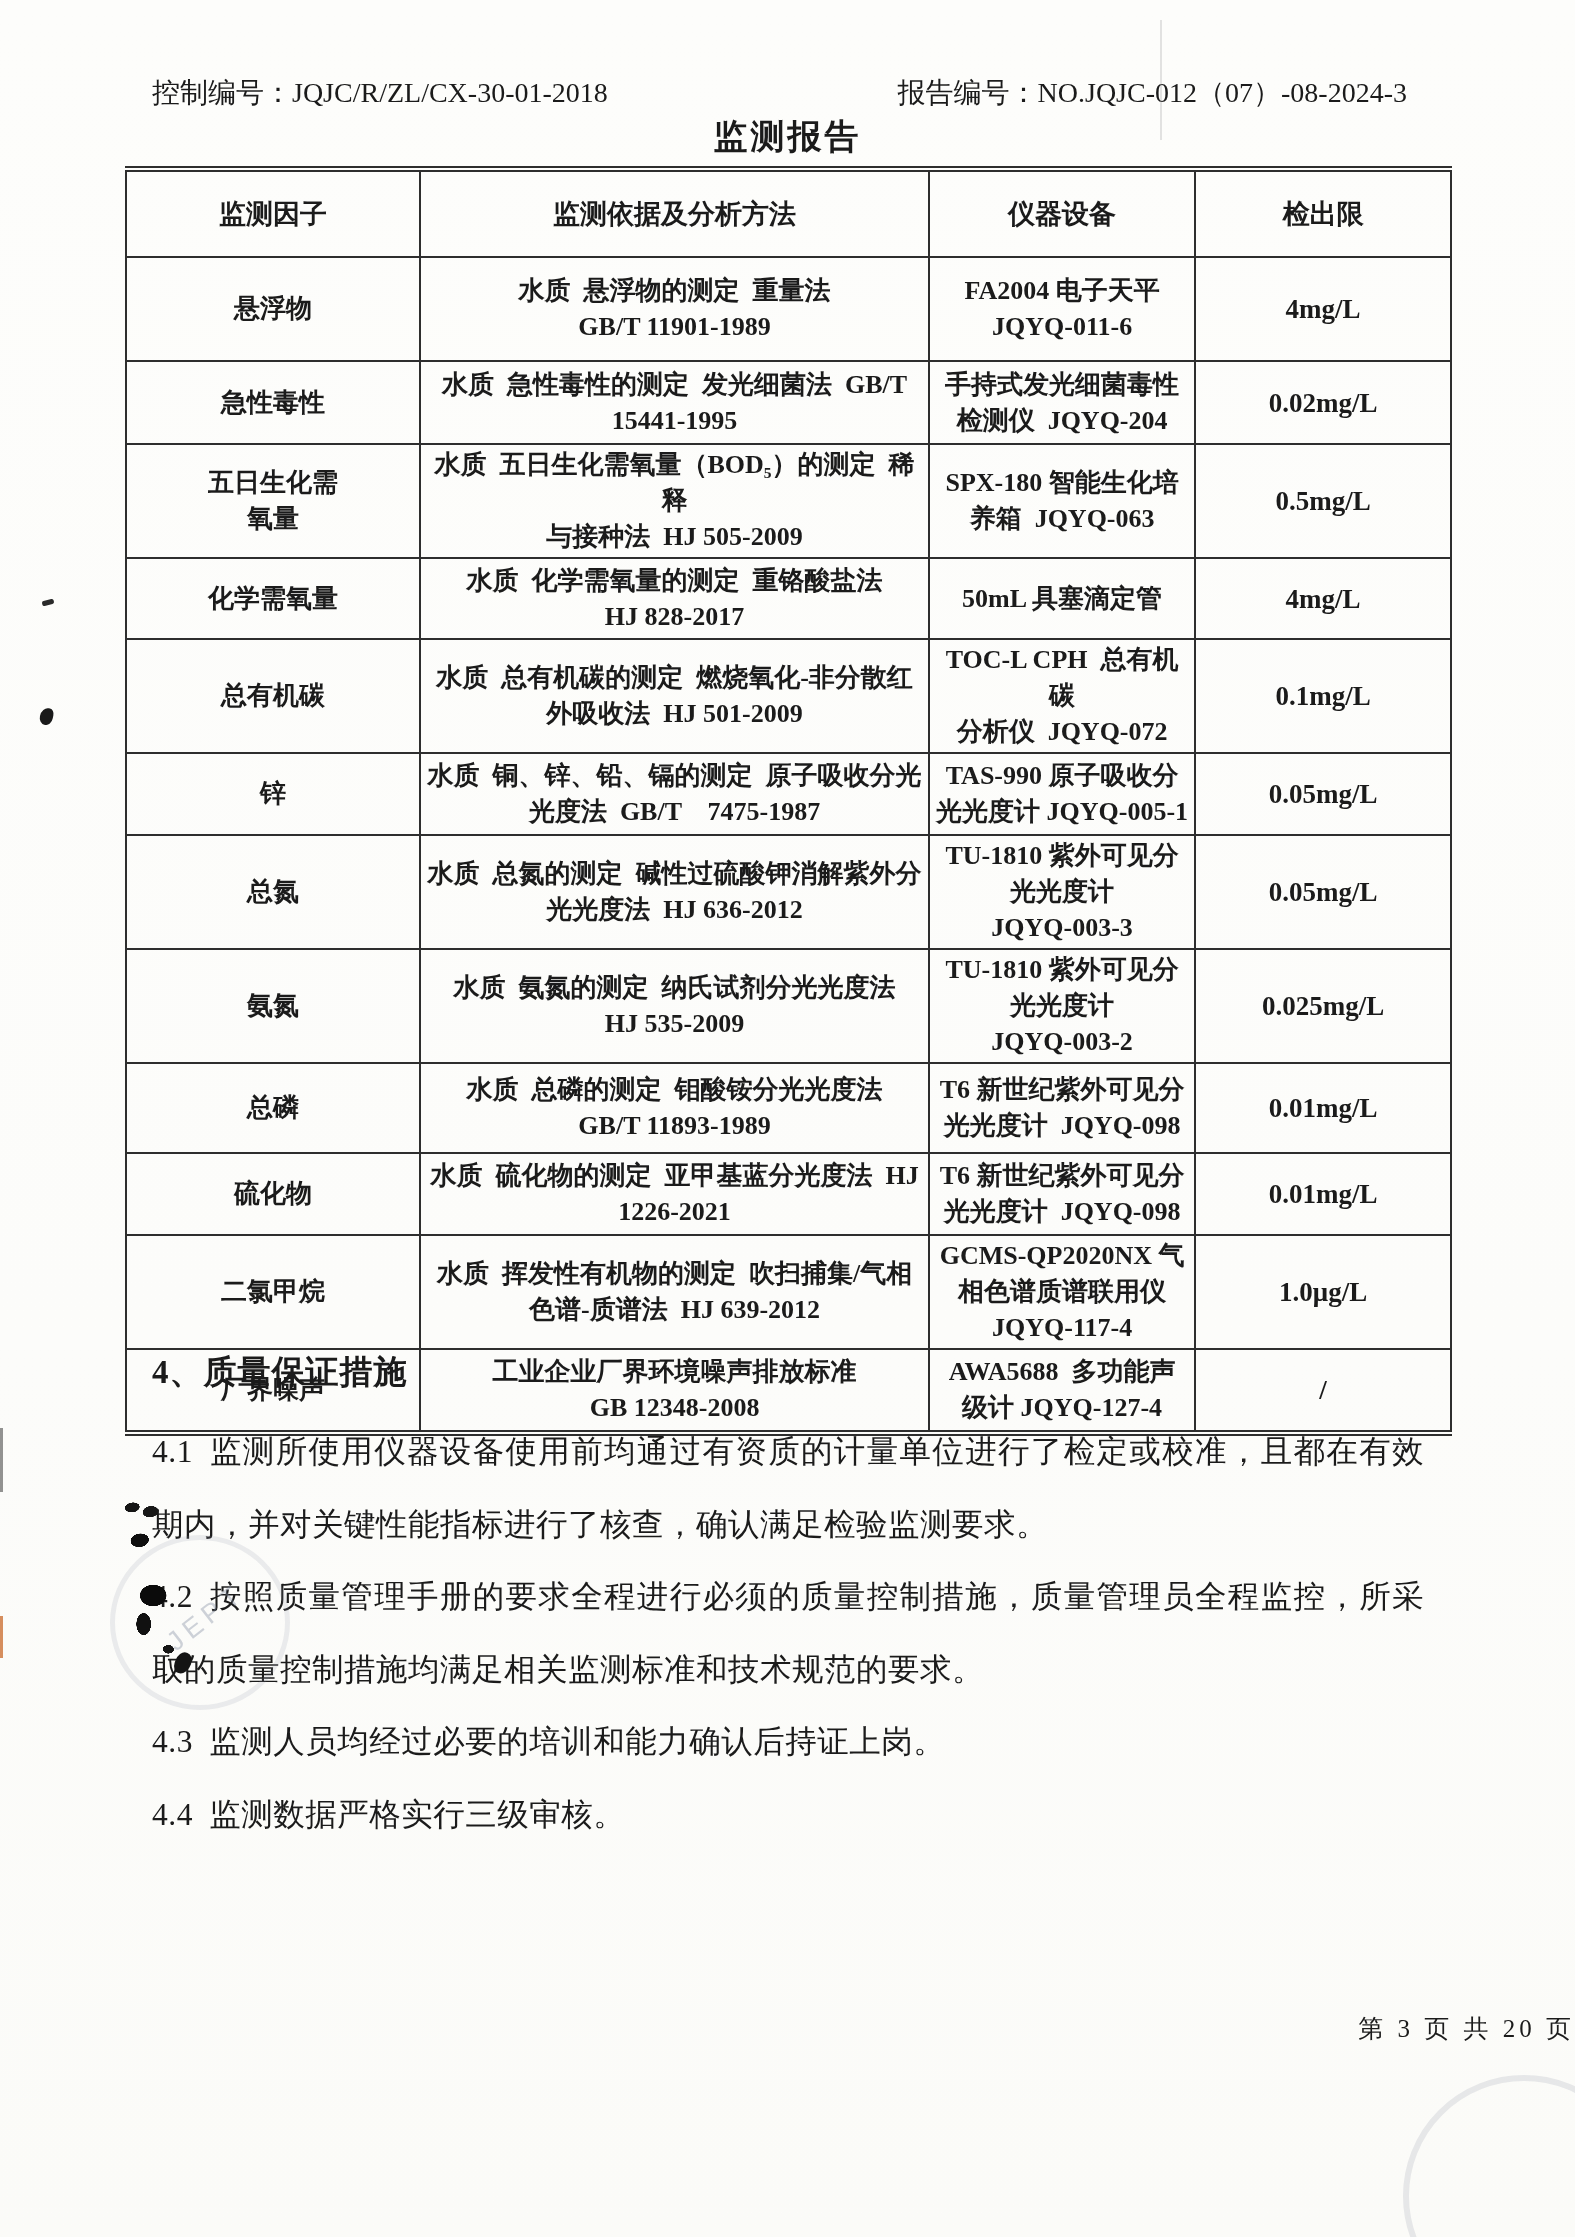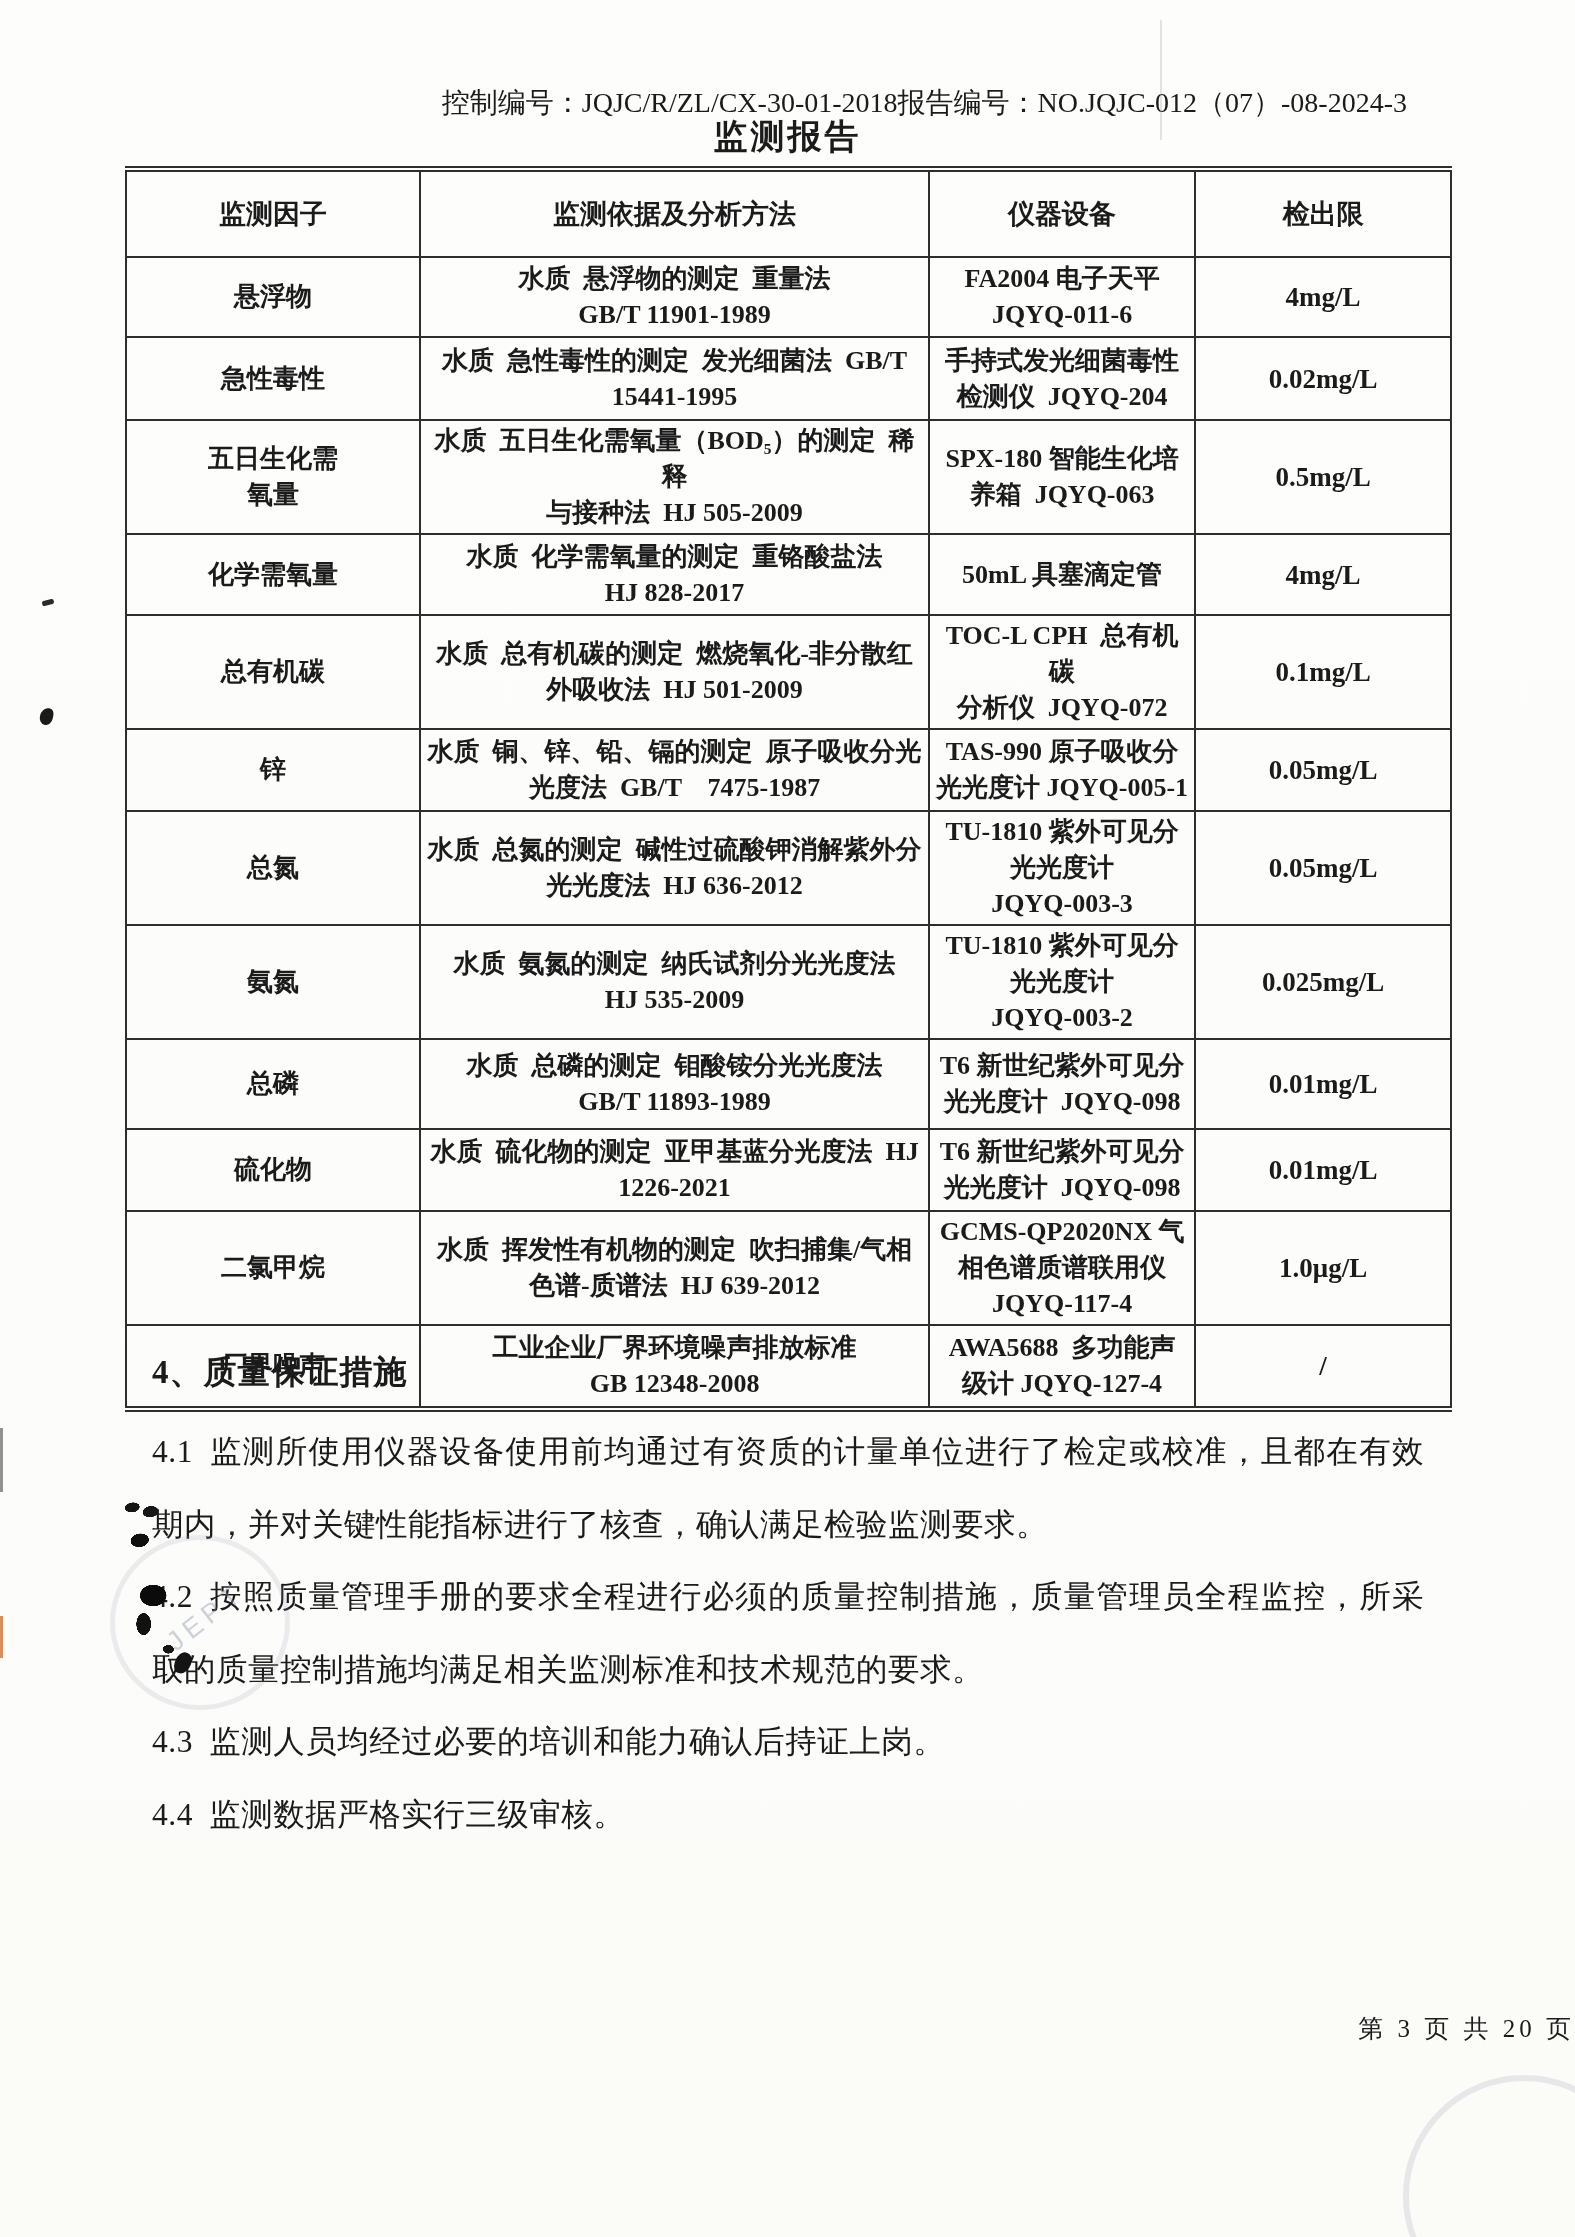--- a/index.html
+++ b/index.html
@@ -7,22 +7,22 @@
     position:relative;
     width:1575px; height:2237px;
     margin:0 auto;
     background:linear-gradient(180deg,#fdfdfb 0%, #fcfcfa 60%, #fbfbf8 100%);
     overflow:hidden;
     color:#1b1b1b;
     font-family:"Liberation Serif","DejaVu Serif",serif;
   }
   
   .doc-header {
-    position:absolute; top:84px; left:152px; right:168px;
-    display:flex; justify-content:flex-end;
+    position:absolute; top:74px; left:152px; right:168px;
+    display:flex; justify-content:space-between;
     font-size:28px; white-space:nowrap;
   }
   .doc-title {
     position:absolute; top:114px; left:0; width:100%;
     text-align:center; font-size:34px; font-weight:bold; letter-spacing:3px;
   }
   
   .monitor-table {
     position:absolute; top:166px; left:125px; width:1327px;
     border-collapse:collapse; table-layout:fixed;
@@ -113,21 +113,21 @@
     </colgroup>
     <thead>
       <tr>
         <th>监测因子</th>
         <th>监测依据及分析方法</th>
         <th>仪器设备</th>
         <th>检出限</th>
       </tr>
     </thead>
     <tbody>
-        <tr style="height: 80px;">
+        <tr style="height: 104px;">
           <td>悬浮物</td>
           <td>水质 悬浮物的测定 重量法
 GB/T 11901-1989</td>
           <td>FA2004 电子天平
 JQYQ-011-6</td>
           <td>4mg/L</td>
         </tr>
         <tr style="height: 83px;">
           <td>急性毒性</td>
           <td>水质 急性毒性的测定 发光细菌法 GB/T

